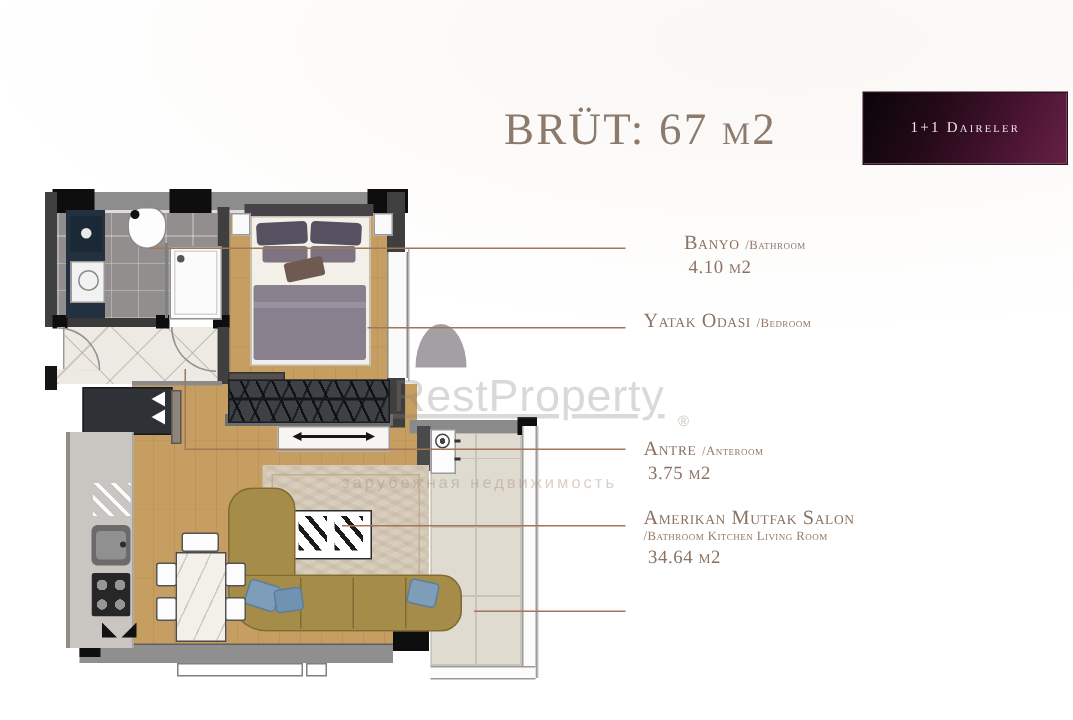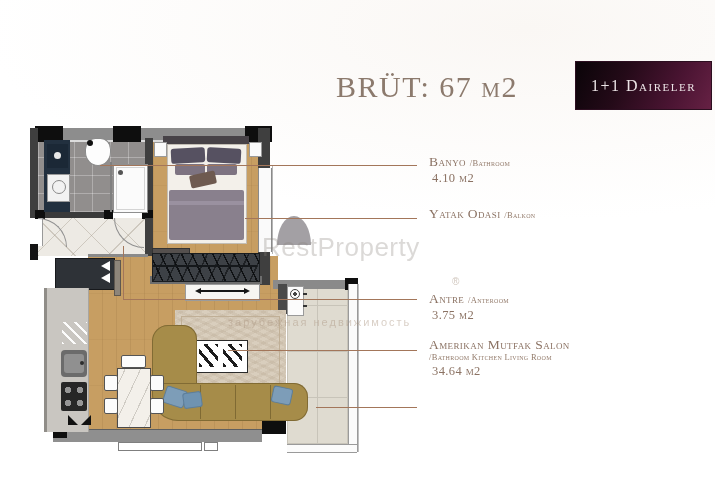--- a/index.html
+++ b/index.html
@@ -7,24 +7,24 @@
        font-family:"Liberation Serif", serif;}
   .a{position:absolute;}
   .stage{position:absolute;left:0;top:0;width:715px;height:480px;
          background:radial-gradient(900px 320px at 72% 6%, #faf7f4 0%, #fff 60%), #fff;padding-left:16px;}
   .sc{font-variant:small-caps;}
   
   .title{left:336px;top:70px;font-size:30px;letter-spacing:1.5px;color:#8c7a6d;}
   .badge{left:575px;top:61px;width:135px;height:47px;
          background:linear-gradient(115deg,#0d050a 4%,#240a18 35%,#4a1432 72%,#662144 100%);
          border:1px solid #2c0e20;color:#ece4e6;display:flex;align-items:center;justify-content:center;
-         font-size:16px;letter-spacing:1.5px;text-align:right;}
-  
-  .wm-brand{left:262px;top:232px;font-size:26px;letter-spacing:.5px;
-            color:rgba(135,128,124,.30);font-family:"Liberation Sans",sans-serif;z-index:5;}
+         font-size:10px;letter-spacing:1.5px;text-align:right;}
+  
+  .wm-brand{left:262px;top:248px;font-size:30px;letter-spacing:.5px;
+            color:rgba(135,128,124,.30);font-family:"Liberation Sans",sans-serif;z-index:5;text-decoration:underline;}
   .wm-arc{left:277px;top:216px;width:34px;height:29px;z-index:5;
           background:rgba(88,82,90,.55);border-radius:17px 17px 0 0 / 29px 29px 0 0;}
   .wm-tag{left:228px;top:272px;font-size:11px;letter-spacing:2px;z-index:5;
           color:rgba(225,214,202,.95);mix-blend-mode:normal;
           font-family:"Liberation Sans",sans-serif;color:rgba(170,148,128,.45);margin-top:44px;}
   .wm-reg{left:452px;top:276px;font-size:10px;color:rgba(160,140,122,.5);z-index:5;
           font-family:"Liberation Sans",sans-serif;}
   
   .legend-item{left:429px;z-index:7;color:#8b7263;line-height:1.05;}
   .li-main{font-size:13.5px;letter-spacing:.4px;}
@@ -197,26 +197,26 @@
     <div class="a" style="left:273px;top:179px;width:4px;height:2px;background:#333;"></div>
   </div>
 
   <div class="a ll" style="left:100px;top:165px;width:317px;height:1px;"></div>
   <div class="a ll" style="left:245px;top:218px;width:172px;height:1px;"></div>
   <div class="a ll" style="left:123px;top:246px;width:1px;height:54px;"></div>
   <div class="a ll" style="left:123px;top:299px;width:294px;height:1px;"></div>
   <div class="a ll" style="left:228px;top:350px;width:189px;height:1px;"></div>
   <div class="a ll" style="left:316px;top:407px;width:101px;height:1px;"></div>
 
-  <div class="a legend-item sc" style="top:155px;">
+  <div class="a legend-item sc" style="top:155px;margin-left:27px;">
     <div class="li-main"><span>Banyo</span> <span class="li-sub">/Bathroom</span></div>
     <div class="li-area">4.10 м2</div>
   </div>
   <div class="a legend-item sc" style="top:207px;">
-    <div class="li-main"><span>Yatak Odasi</span> <span class="li-sub">/Balkon</span></div>
+    <div class="li-main"><span>Yatak Odasi</span> <span class="li-sub">/Bedroom</span></div>
   </div>
   <div class="a legend-item sc" style="top:292px;">
     <div class="li-main"><span>Antre</span> <span class="li-sub">/Anteroom</span></div>
     <div class="li-area">3.75 м2</div>
   </div>
   <div class="a legend-item sc stack" style="top:338px;">
     <div class="li-main"><span>Amerikan Mutfak Salon</span> <span class="li-sub">/Bathroom Kitchen Living Room</span></div>
     <div class="li-area">34.64 м2</div>
   </div>
 

